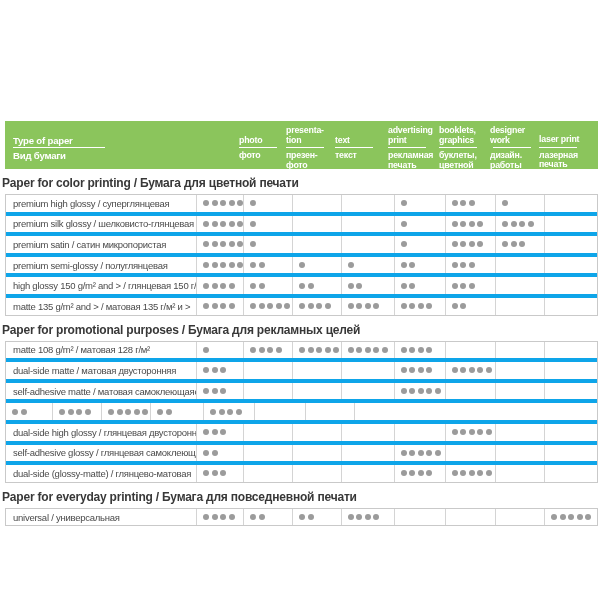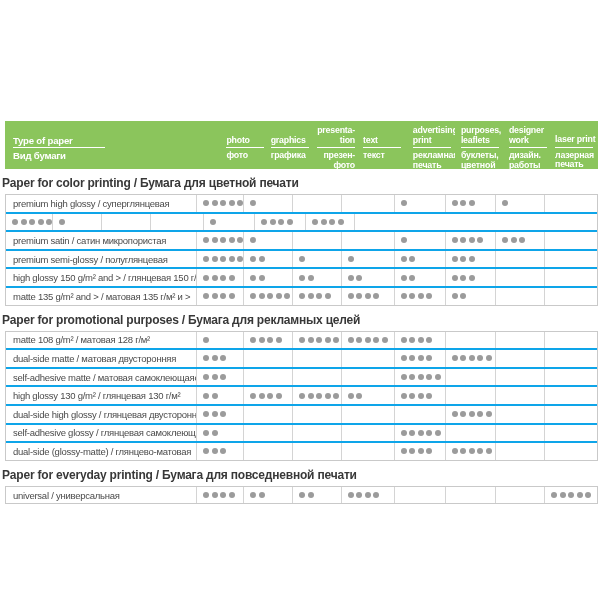--- a/index.html
+++ b/index.html
@@ -16,21 +16,21 @@
              min-height:19px;display:flex;align-items:flex-end;}
   .gcell .rule{height:1px;background:#ffffff;margin:2px 0 3px 0;width:38px;flex:none;}
   .gcell.namecol .rule{width:92px;}
   .gcell .ru{color:#fff;font-weight:bold;font-size:8.8px;line-height:9.5px;letter-spacing:-0.2px;}
   .gcell.namecol{width:192px;padding-left:8px;}
   .gcell.namecol .en,.gcell.namecol .ru{font-size:9.6px;}
 
   
   .section-title{font-size:12px;font-weight:bold;color:#383838;margin:7px 0 4px -3px;letter-spacing:-0.2px;}
   .tbl{border:1px solid #c9c9c9;}
-  .row{display:flex;height:16.6px;border-bottom:2px solid #0ea5e9;}
+  .row{display:flex;height:16.6px;border-bottom:4px solid #0ea5e9;}
   .row:last-child{border-bottom:none;}
   .cell-label{width:192px;box-sizing:border-box;padding-left:7px;border-right:1px solid #d4d4d4;
               display:flex;align-items:center;font-size:9.5px;letter-spacing:-0.25px;color:#4a4a4a;white-space:nowrap;overflow:hidden;}
   .cell-rate{box-sizing:border-box;display:flex;align-items:center;padding-left:6px;border-right:1px solid #d4d4d4;overflow:hidden;}
   .cell-rate:last-child{border-right:none;}
   .dot{width:6px;height:6px;border-radius:50%;background:#9b9b9b;margin-right:2.5px;flex:none;}
 </style>
 </head>
 <body>
 
@@ -41,41 +41,36 @@
       <div class="rule"></div>
       <div class="ru">Вид бумаги</div>
     </div>
 
   <div class="gcell" style="width: 47px; margin-left: 36px;">
         <div class="en">photo</div>
         <div class="rule"></div>
         <div class="ru">фото</div>
       </div>
       <div class="gcell" style="width: 49px;">
-        <div class="en">graphics</div>
-        <div class="rule"></div>
-        <div class="ru">графика</div>
-      </div>
-      <div class="gcell" style="width: 49px; text-align: right;">
         <div class="en">presenta- tion</div>
         <div class="rule"></div>
         <div class="ru">презен- фото</div>
       </div>
       <div class="gcell" style="width: 53px;">
         <div class="en">text</div>
         <div class="rule"></div>
         <div class="ru">текст</div>
       </div>
       <div class="gcell" style="width: 51px;">
         <div class="en">advertising print</div>
         <div class="rule"></div>
         <div class="ru">рекламная печать</div>
       </div>
       <div class="gcell" style="width: 51px;">
-        <div class="en">purposes, leaflets</div>
+        <div class="en">booklets, graphics</div>
         <div class="rule"></div>
         <div class="ru">буклеты, цветной</div>
       </div>
       <div class="gcell" style="width: 49px; align-items: flex-end;">
         <div class="en">designer work</div>
         <div class="rule"></div>
         <div class="ru">дизайн. работы</div>
       </div>
       <div class="gcell" style="width: 52px; justify-content: center;">
         <div class="en">laser print</div>
@@ -107,20 +102,21 @@
             <span class="dot"></span>
             <span class="dot"></span>
             <span class="dot"></span>
           </div>
           <div class="cell-rate" style="width: 49px;">
             <span class="dot"></span>
           </div>
           <div class="cell-rate" style="width: 52px;"></div>
         </div>
         <div class="row">
+          <div class="cell-label">premium silk glossy / шелковисто-глянцевая</div>
           <div class="cell-rate" style="width: 47px;">
             <span class="dot"></span>
             <span class="dot"></span>
             <span class="dot"></span>
             <span class="dot"></span>
             <span class="dot"></span>
           </div>
           <div class="cell-rate" style="width: 49px;">
             <span class="dot"></span>
           </div>
@@ -355,21 +351,20 @@
             <span class="dot"></span>
             <span class="dot"></span>
             <span class="dot"></span>
             <span class="dot"></span>
           </div>
           <div class="cell-rate" style="width: 51px;"></div>
           <div class="cell-rate" style="width: 49px;"></div>
           <div class="cell-rate" style="width: 52px;"></div>
         </div>
         <div class="row">
-          <div class="cell-label">high glossy 130 g/m² / глянцевая 130 г/м²</div>
           <div class="cell-rate" style="width: 47px;">
             <span class="dot"></span>
             <span class="dot"></span>
           </div>
           <div class="cell-rate" style="width: 49px;">
             <span class="dot"></span>
             <span class="dot"></span>
             <span class="dot"></span>
             <span class="dot"></span>
           </div>

